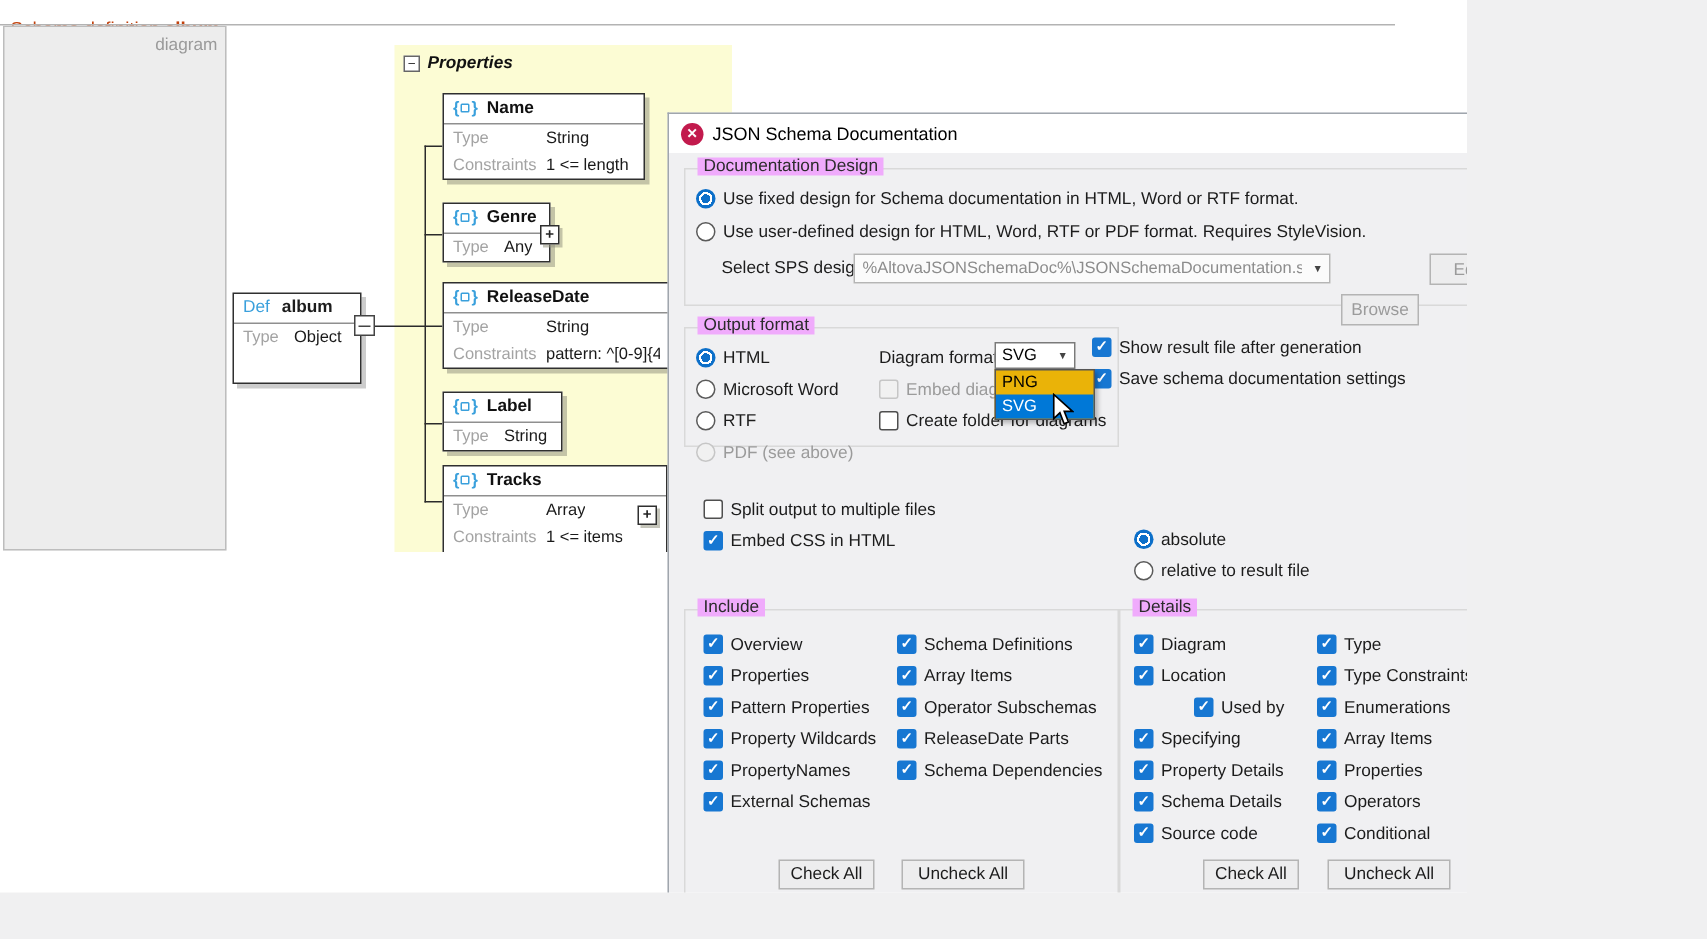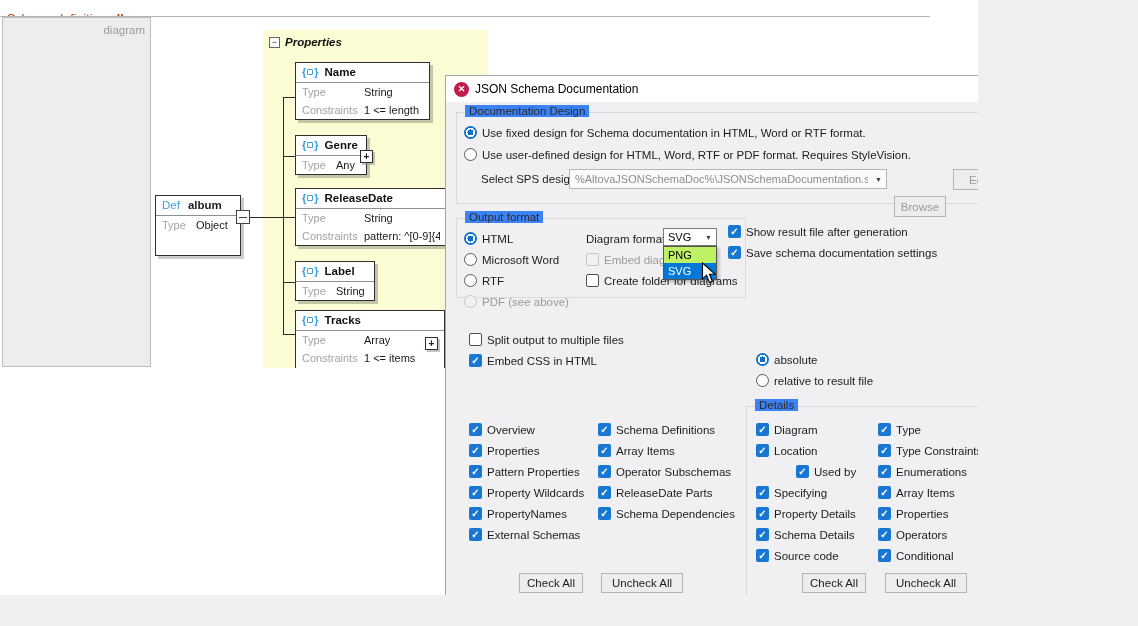--- a/index.html
+++ b/index.html
@@ -53,21 +53,21 @@
   
   .dialog { position:absolute; left:445px; top:75px; width:533px; height:520px; background:#f0f0f2;
             border-top:1px solid #a0a6ad; border-left:1px solid #a0a6ad; overflow:hidden; z-index:10; }
   .titlebar { position:absolute; left:0; top:0; width:100%; height:26px; background:#fff;
               display:flex; align-items:center; gap:6px; padding-left:8px; }
   .title-icon { width:15px; height:15px; border-radius:50%; background:#c21a4d; color:#fff; flex:none;
                 display:flex; align-items:center; justify-content:center; font-size:9px; font-weight:bold; }
   .title-text { font-size:12px; color:#000; }
 
   .group { position:absolute; border:1px solid #d9d9d9; }
-  .glabel { position:absolute; top:-8px; left:8px; background:#3b82f6; padding:0 4px; font-size:11.5px;
+  .glabel { position:absolute; top:-8px; left:8px; background:#f0abfc; padding:0 4px; font-size:11.5px;
             color:#2b2b2b; white-space:nowrap; }
 
   .row { position:absolute; display:flex; align-items:center; gap:5px; white-space:nowrap;
          font-size:11.5px; color:#1c1c1c; height:15px; }
   .cb { width:13px; height:13px; border-radius:2px; flex:none; display:flex; align-items:center; justify-content:center; }
   .cb.on  { background:#1777d2; }
   .cb.on::after { content:"✓"; color:#fff; font-size:10px; font-weight:bold; line-height:1; }
   .cb.off { background:#fff; border:1px solid #4f4f4f; }
   .cb.dis { background:#f1f1f1; border:1px solid #c6c6c6; }
   .rd { width:13px; height:13px; border-radius:50%; flex:none; }
@@ -80,21 +80,21 @@
   .combo { position:absolute; background:#fbfbfb; border:1px solid #b5b5b5; display:flex; align-items:center;
            font-size:11px; overflow:hidden; }
   .combo .arrow { position:absolute; right:4px; font-size:7px; color:#444; }
   .sps-combo { left:123px; top:93px; width:318px; height:20px; color:#8c8c8c; padding:0 18px 0 5px; }
   .btn { position:absolute; background:#ededee; border:1px solid #b4b4b4; font-size:11.5px; color:#1c1c1c;
          display:flex; align-items:center; justify-content:center; }
   .btn.dis { color:#9b9b9b; }
 
   .df-combo { left:217px; top:152px; width:54px; height:18px; background:#fff; border:1px solid #7a7a7a;
               color:#000; padding:0 14px 0 4px; }
-  .dd-list { position:absolute; left:217px; top:170px; width:54px; background:#bef264; border:1px solid #555;
+  .dd-list { position:absolute; left:217px; top:170px; width:67px; background:#eab308; border:1px solid #555;
              z-index:40; box-shadow:2px 2px 3px rgba(0,0,0,.25); }
   .dd-item { height:16px; font-size:11px; display:flex; align-items:center; padding-left:4px; color:#000; }
   .dd-item.sel { background:#0078d7; color:#fff; }
 
   .cursor { position:absolute; left:255px; top:186px; z-index:60; }
 </style>
 </head>
 <body>
 
 <div class="app">
@@ -295,20 +295,23 @@
 
   <div class="row" style="left:310px; top:276px;">
     <span class="rd on"></span>
     <span>absolute</span>
   </div>
   <div class="row" style="left:310px; top:297px;">
     <span class="rd off"></span>
     <span>relative to result file</span>
   </div>
 
+  <div class="group" style="left:10px; top:330px; width:290px; height:200px;">
+    <span class="glabel">Include</span>
+  </div>
   <div class="row" style="left:23px; top:346px;">
     <span class="cb on"></span>
     <span>Overview</span>
   </div>
   <div class="row" style="left:23px; top:367px;">
     <span class="cb on"></span>
     <span>Properties</span>
   </div>
   <div class="row" style="left:23px; top:388px;">
     <span class="cb on"></span>

